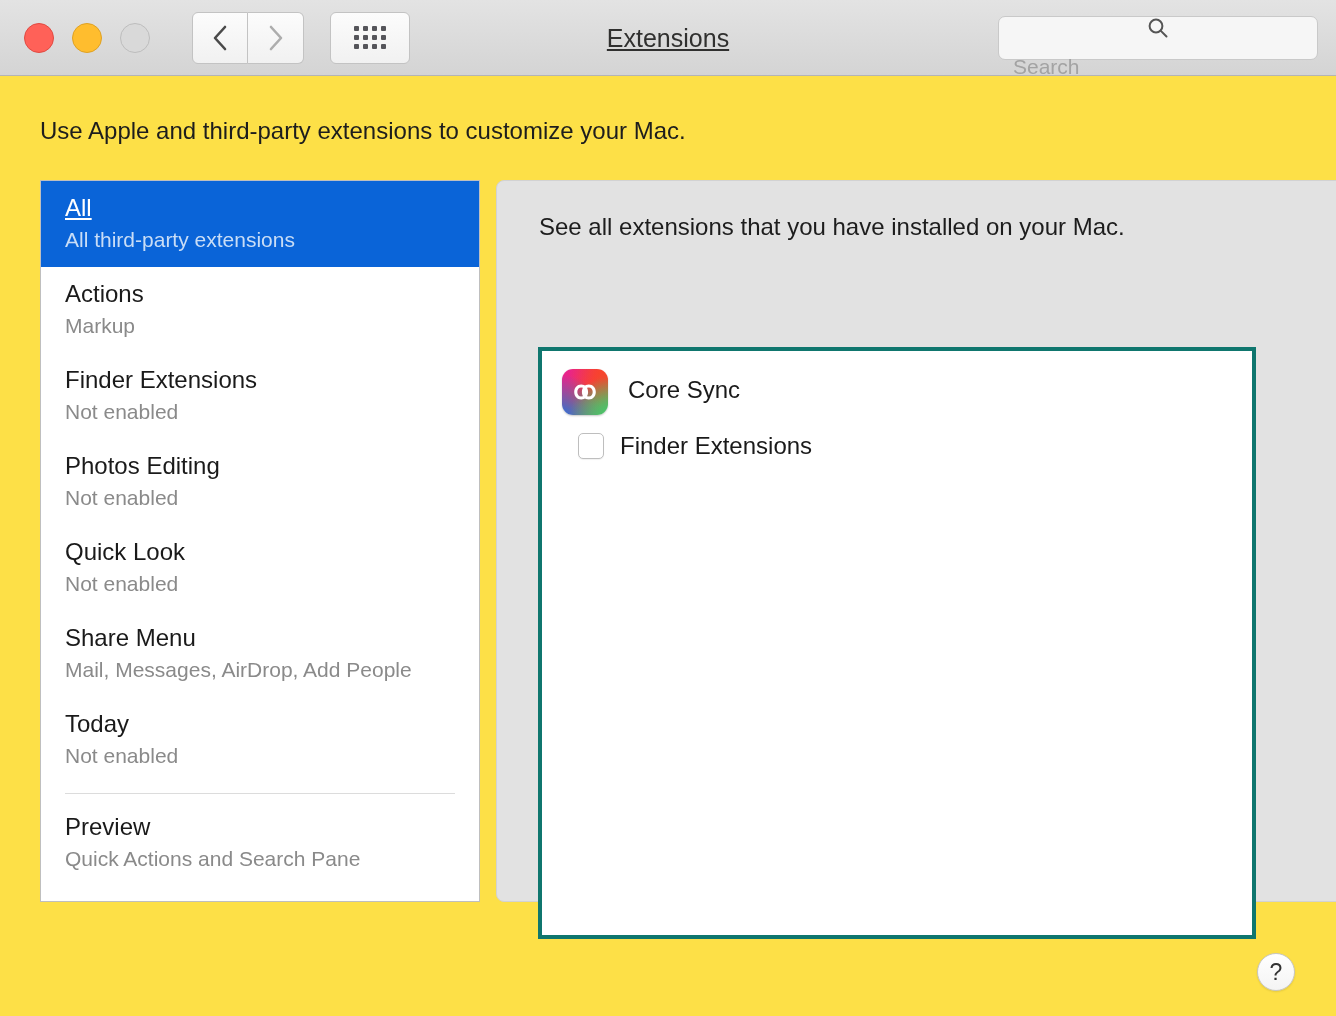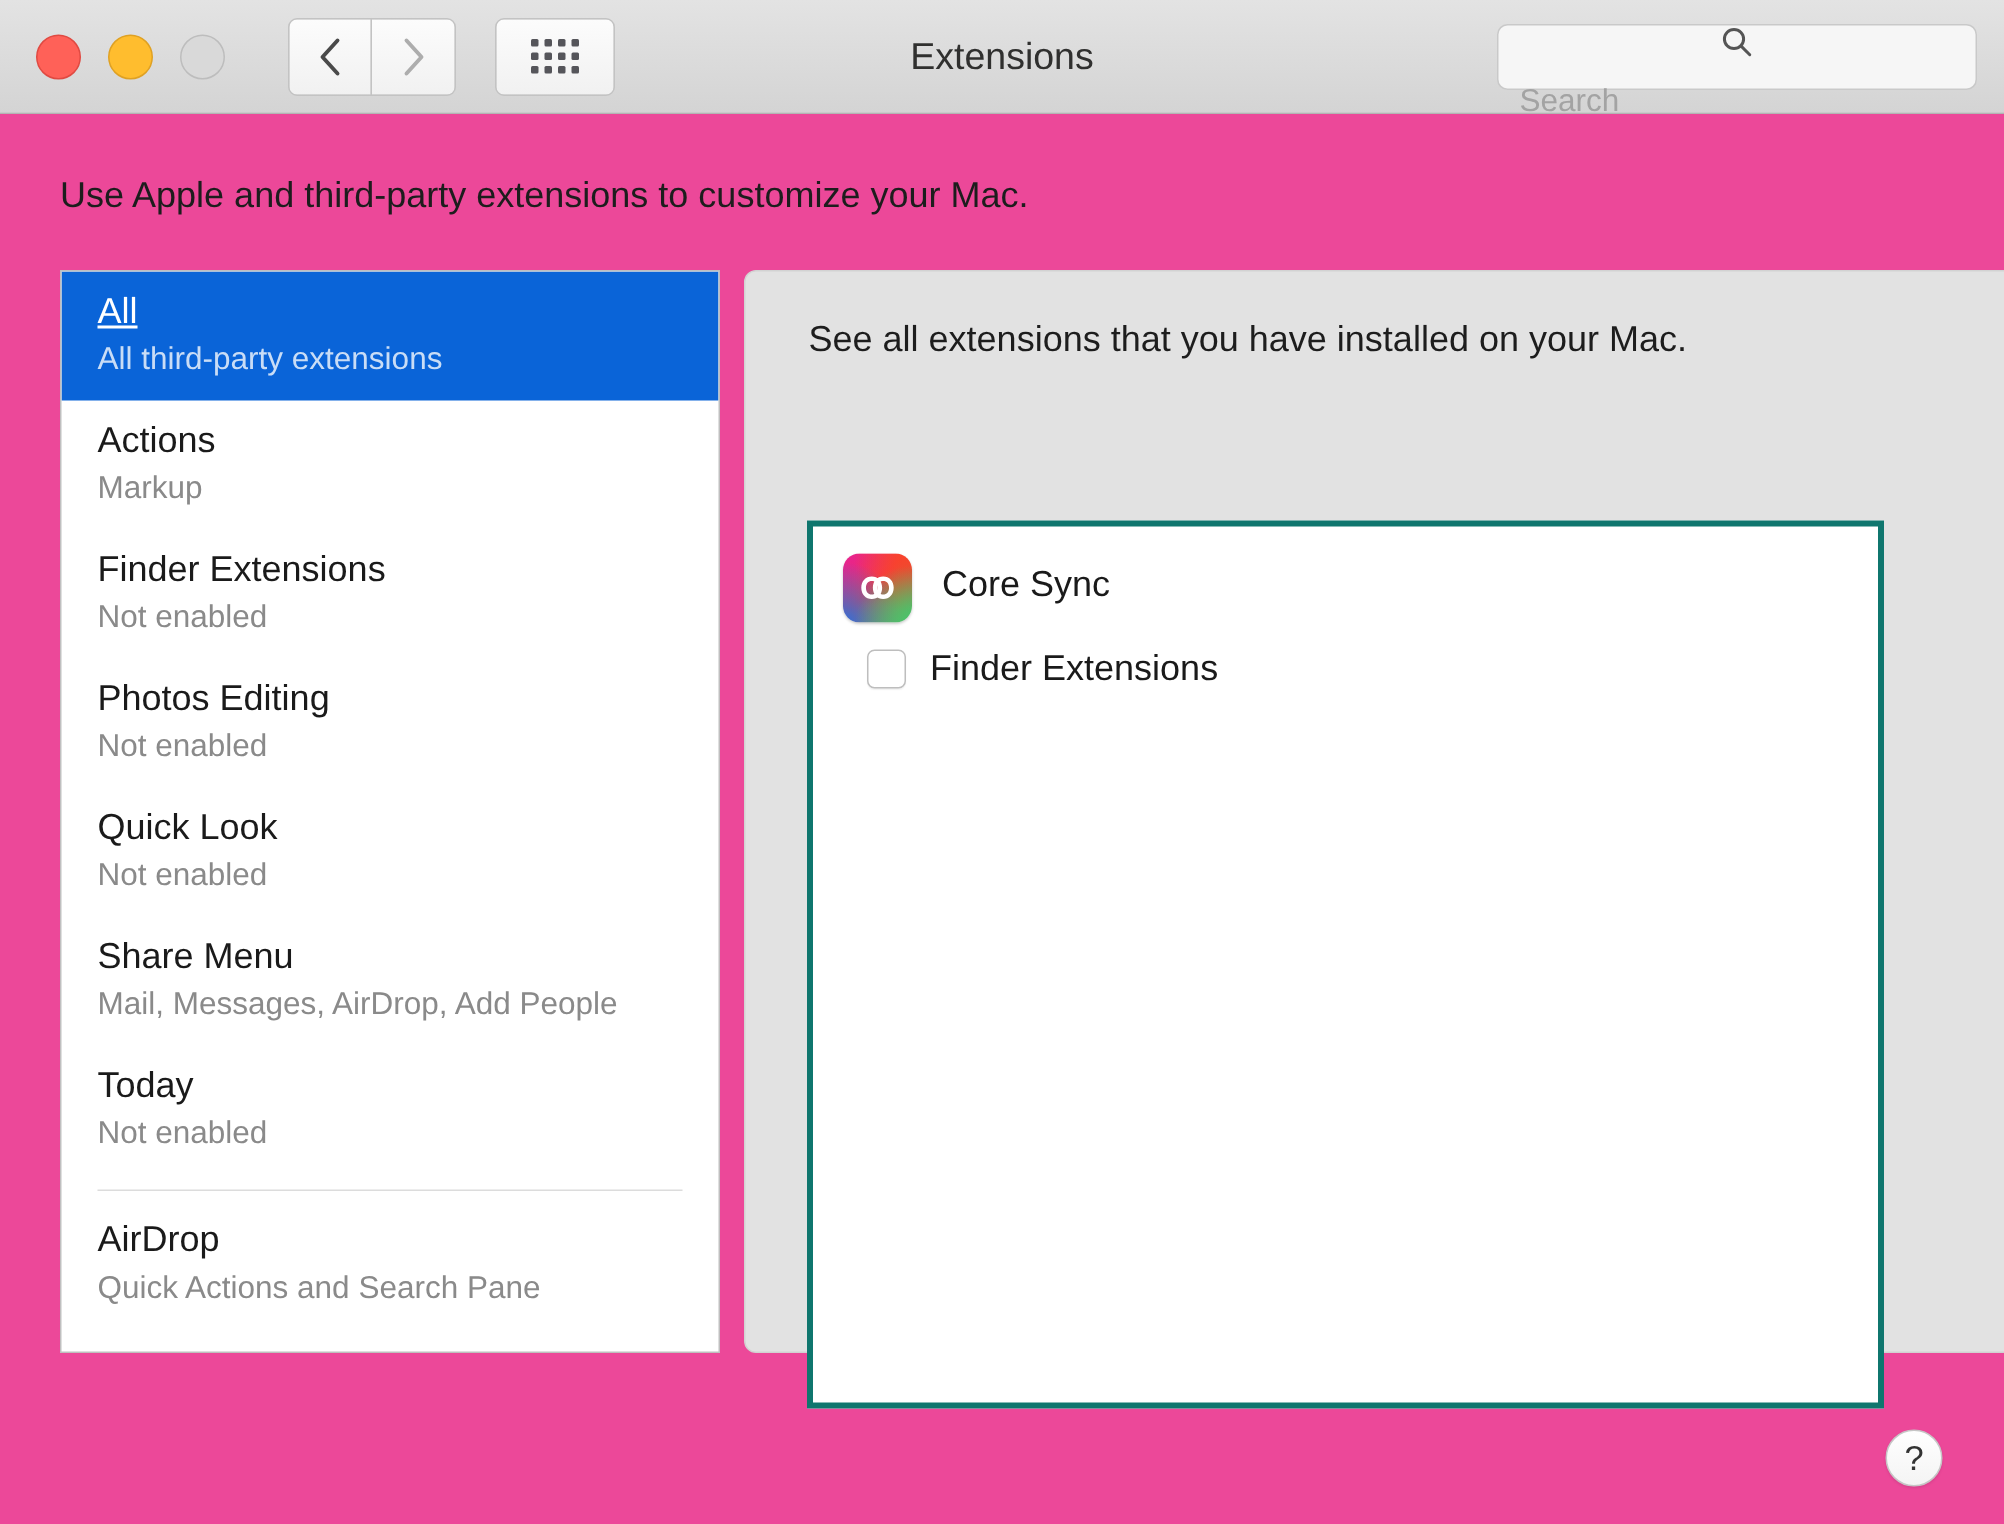--- a/index.html
+++ b/index.html
@@ -86,20 +86,21 @@
   }
 
   .win-title {
     position: absolute;
     left: 0; right: 0;
     top: 24px;
     text-align: center;
     font-size: 25px;
     color: #30302F;
     pointer-events: none;
+    text-decoration: underline;
   }
 
   .search-wrap {
     position: absolute;
     right: 18px;
     top: 16px;
     width: 320px;
     height: 44px;
     box-sizing: border-box;
     background: #F6F6F6;
@@ -121,21 +122,21 @@
     color: #222;
     width: 100%;
     padding: 0;
   }
   .search-input::placeholder { color: #A3A3A3; }
 
   
   .content {
     position: relative;
     height: calc(1016px - 76px);
-    background: #ec4899;
+    background: #fde047;
   }
   .intro {
     position: absolute;
     left: 40px;
     top: 41px;
     font-size: 24px;
     color: #1D1D1D;
   }
 
   
@@ -365,21 +366,21 @@
     </div>
 
     <div class="side-item">
       <div class="title">Today</div>
       <div class="sub">Not enabled</div>
     </div>
 
     <div class="side-divider"></div>
 
     <div class="side-item">
-      <div class="title">AirDrop</div>
+      <div class="title">Preview</div>
       <div class="sub">Quick Actions and Search Pane</div>
     </div>
   </div>
 
   <div class="detail">
     <div class="detail-head">See all extensions that you have installed on your Mac.</div>
 
     <div class="ext-list">
 
       <div>

